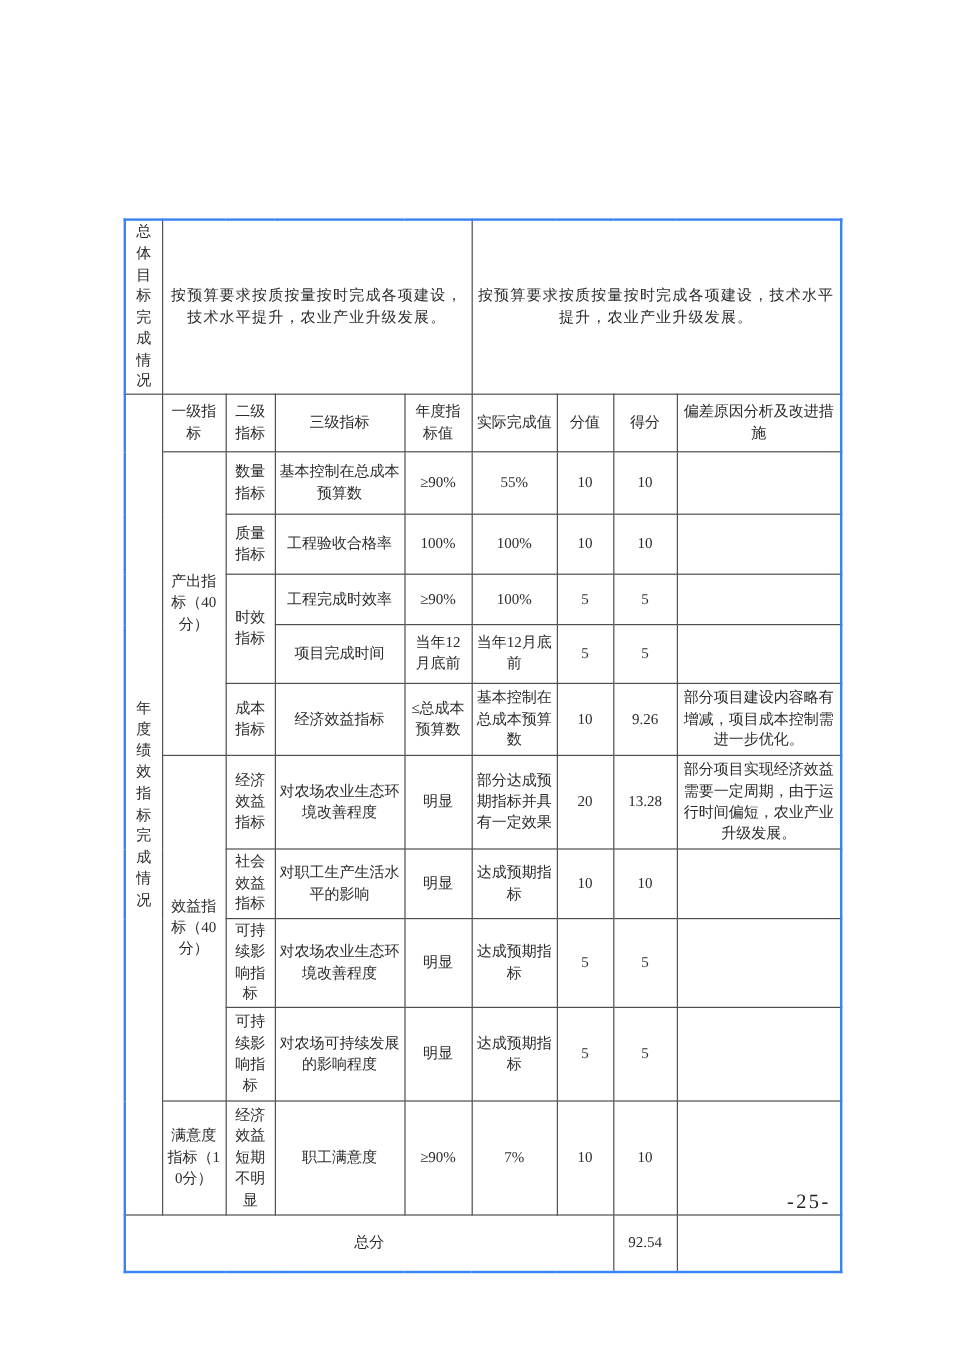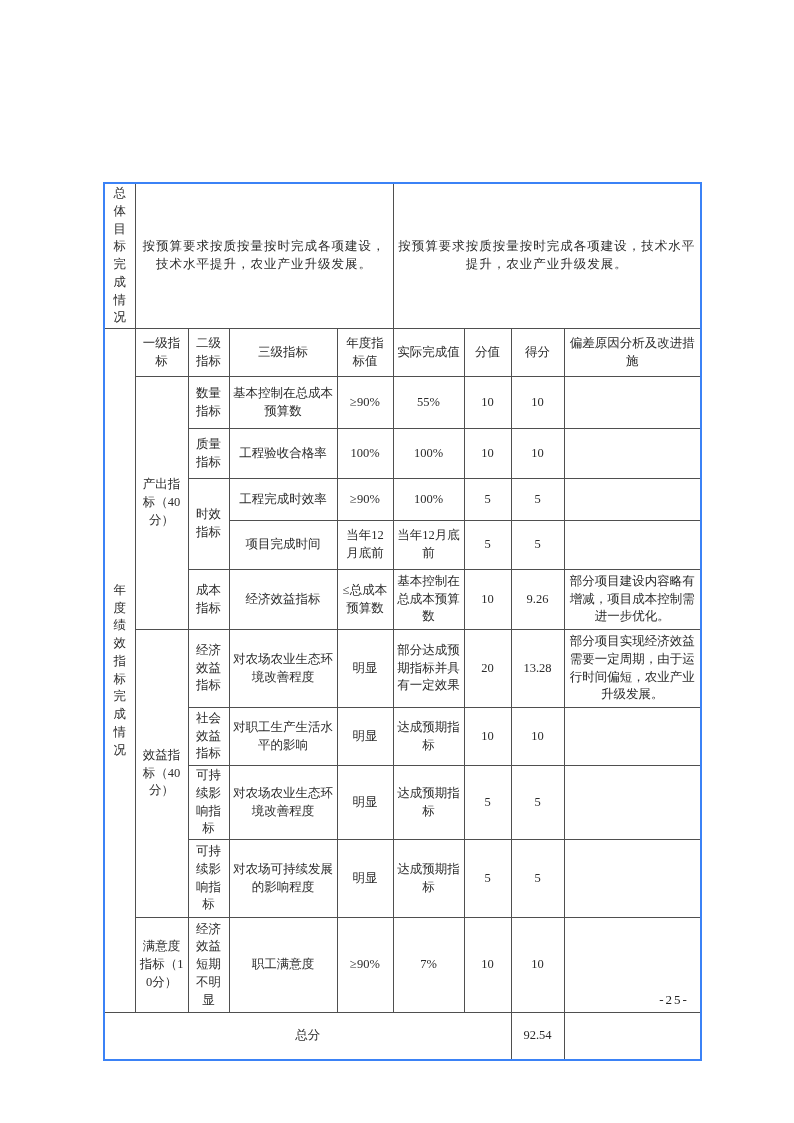--- a/index.html
+++ b/index.html
@@ -54,21 +54,21 @@
     padding: 2px 4px;
     font-size: 12px;
     line-height: 1.4;
   }
   .page-number {
     position: absolute;
     left: 634px;
     top: 992px;
     width: 80px;
     text-align: center;
-    font-size: 13px;
+    font-size: 17px;
     letter-spacing: 2px;
     color: #1e1e1e;
   }
 </style>
 </head>
 <body>
 
 <div class="sheet">
 
   <table class="report">

